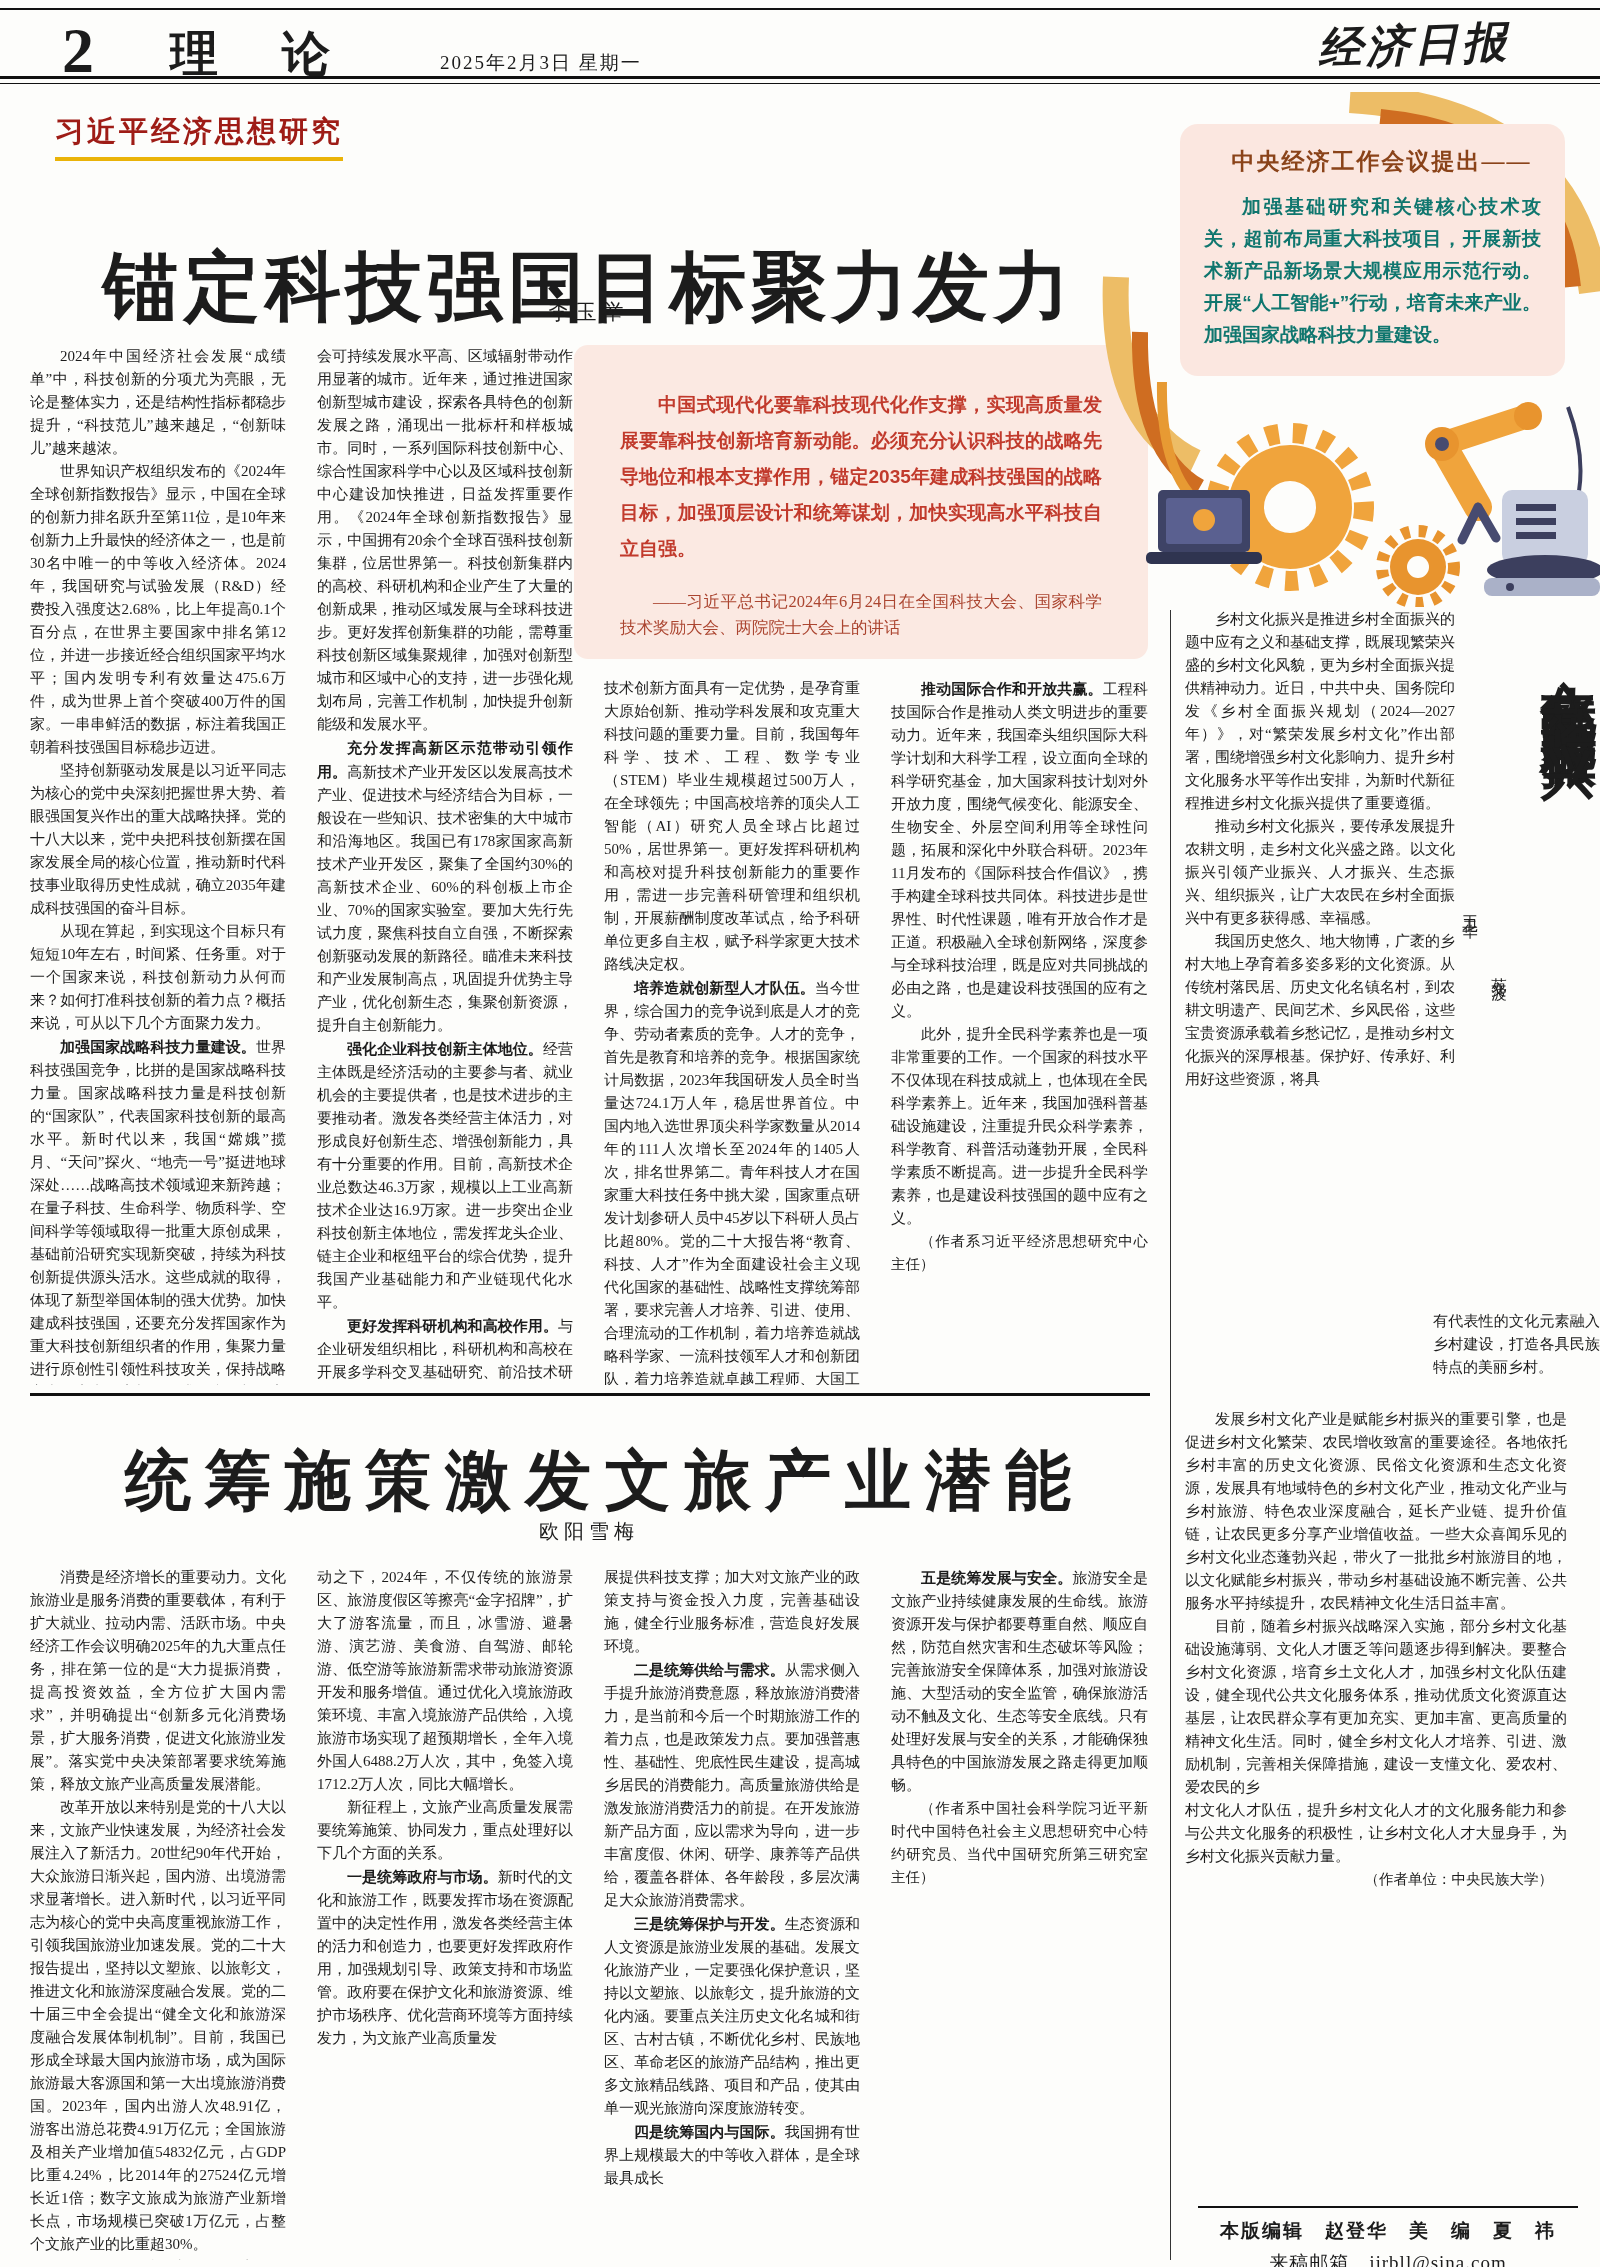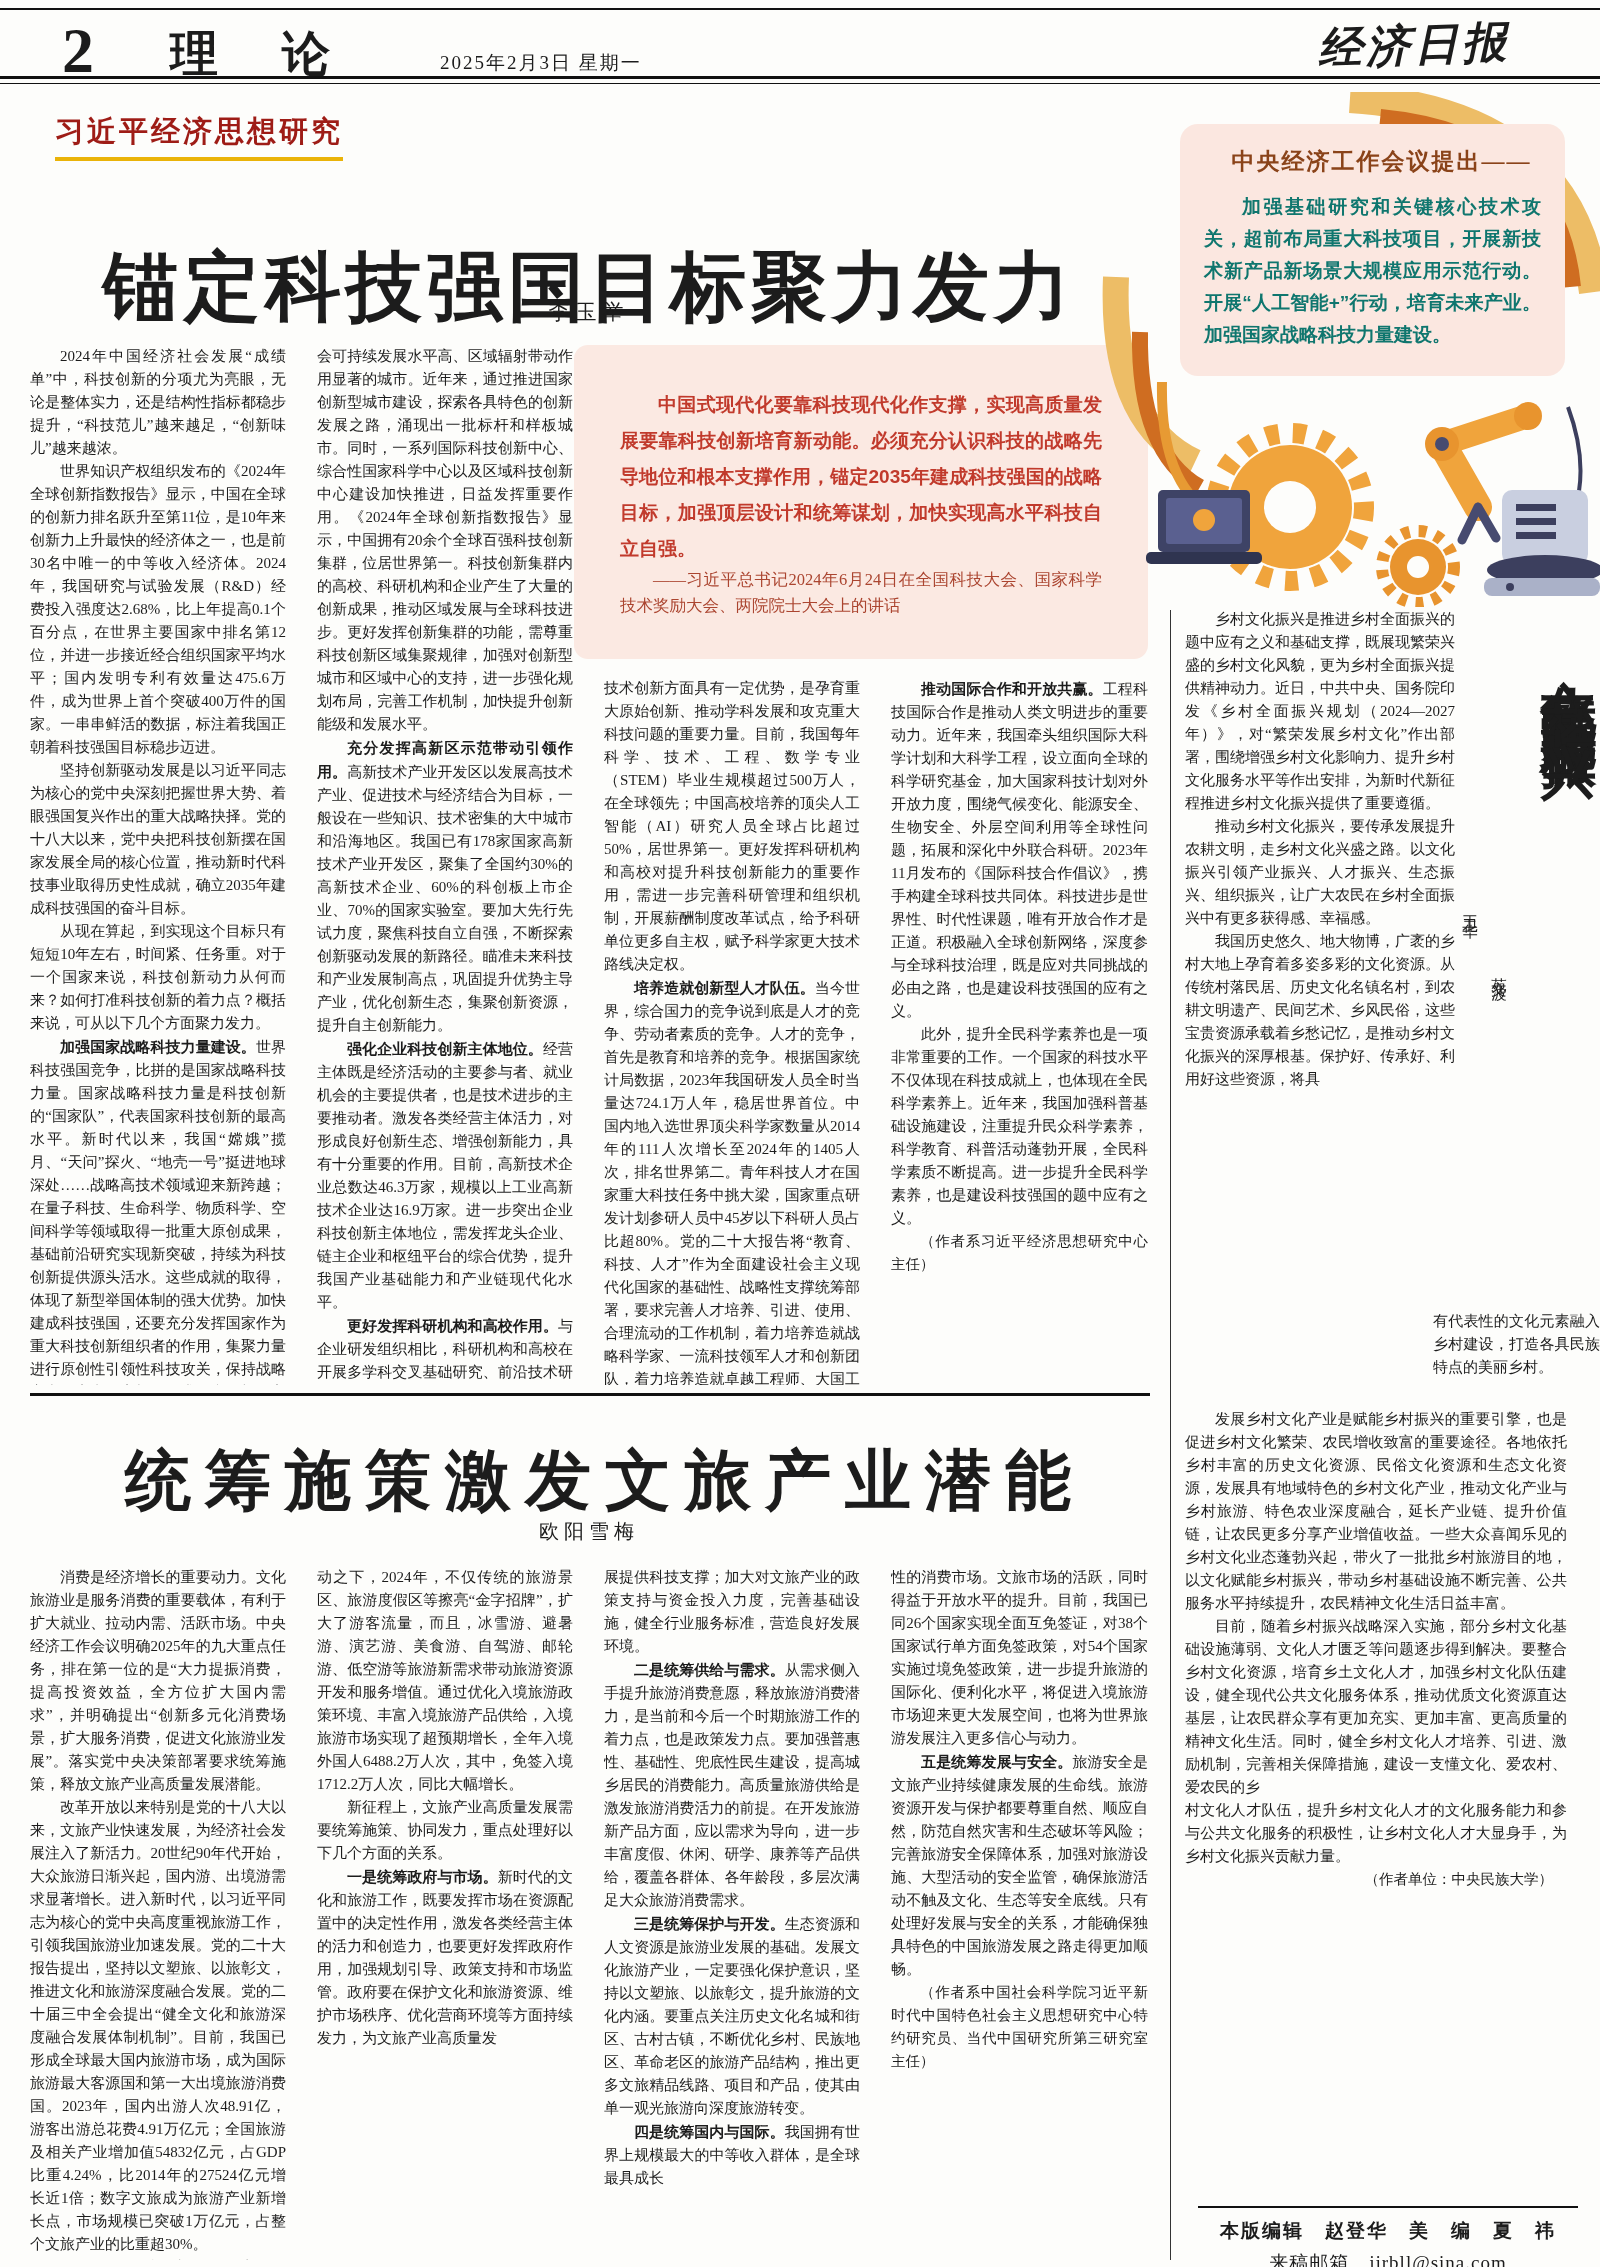--- a/index.html
+++ b/index.html
@@ -33,21 +33,21 @@
   .p{margin:0;text-indent:2em;font-size:15px;line-height:23px;}
   .p b{font-family:"Liberation Sans","DejaVu Sans",sans-serif;font-weight:700;}
   .noind{text-indent:0;}
   .note{font-size:14.5px;}
   
   .quote{position:absolute;left:544px;top:0;width:574px;height:314px;background:#fbe9e2;
          border-radius:14px;padding:12px;box-sizing:border-box;}
   .qtext{margin:30px 34px 0 34px;text-indent:2em;font-size:19px;line-height:36px;
          color:#c13a2c;font-weight:600;text-align:justify;
          font-family:"Liberation Sans","DejaVu Sans",sans-serif;}
-  .qattr{margin:0 34px 0 34px;text-indent:2em;font-size:16.5px;line-height:26px;
+  .qattr{margin:22px 34px 0 34px;text-indent:2em;font-size:16.5px;line-height:26px;
          color:#ab4530;text-align:justify;}
   
   .feature{position:absolute;left:1100px;top:92px;width:500px;height:515px;}
   .fswoosh{position:absolute;left:0;top:0;width:500px;height:515px;}
   .fpanel{position:absolute;left:80px;top:32px;width:385px;height:252px;background:#fbe7e0;
           border-radius:18px;box-sizing:border-box;padding:22px 24px 0 24px;}
   .fhead{font-size:23px;font-weight:700;color:#8a4319;letter-spacing:2px;text-indent:1.2em;}
   .fbody{margin:14px 0 0 0;text-indent:2em;font-size:19px;line-height:32px;color:#0f766e;
          font-weight:600;text-align:justify;
          font-family:Liberation Sans, sans-serif;}
@@ -227,21 +227,20 @@
         <p class="p">新征程上，文旅产业高质量发展需要统筹施策、协同发力，重点处理好以下几个方面的关系。</p>
         <p class="p"><b>一是统筹政府与市场。</b>新时代的文化和旅游工作，既要发挥市场在资源配置中的决定性作用，激发各类经营主体的活力和创造力，也要更好发挥政府作用，加强规划引导、政策支持和市场监管。政府要在保护文化和旅游资源、维护市场秩序、优化营商环境等方面持续发力，为文旅产业高质量发</p>
       </div>
     <div class="col a2-c a2-c3">
         <p class="p noind">展提供科技支撑；加大对文旅产业的政策支持与资金投入力度，完善基础设施，健全行业服务标准，营造良好发展环境。</p>
         <p class="p"><b>二是统筹供给与需求。</b>从需求侧入手提升旅游消费意愿，释放旅游消费潜力，是当前和今后一个时期旅游工作的着力点，也是政策发力点。要加强普惠性、基础性、兜底性民生建设，提高城乡居民的消费能力。高质量旅游供给是激发旅游消费活力的前提。在开发旅游新产品方面，应以需求为导向，进一步丰富度假、休闲、研学、康养等产品供给，覆盖各群体、各年龄段，多层次满足大众旅游消费需求。</p>
         <p class="p"><b>三是统筹保护与开发。</b>生态资源和人文资源是旅游业发展的基础。发展文化旅游产业，一定要强化保护意识，坚持以文塑旅、以旅彰文，提升旅游的文化内涵。要重点关注历史文化名城和街区、古村古镇，不断优化乡村、民族地区、革命老区的旅游产品结构，推出更多文旅精品线路、项目和产品，使其由单一观光旅游向深度旅游转变。</p>
         <p class="p"><b>四是统筹国内与国际。</b>我国拥有世界上规模最大的中等收入群体，是全球最具成长</p>
       </div>
     <div class="col a2-c a2-c4">
-        <p class="p noind">性的消费市场。文旅市场的活跃，同时得益于开放水平的提升。目前，我国已同26个国家实现全面互免签证，对38个国家试行单方面免签政策，对54个国家实施过境免签政策，进一步提升旅游的国际化、便利化水平，将促进入境旅游市场迎来更大发展空间，也将为世界旅游发展注入更多信心与动力。</p>
         <p class="p"><b>五是统筹发展与安全。</b>旅游安全是文旅产业持续健康发展的生命线。旅游资源开发与保护都要尊重自然、顺应自然，防范自然灾害和生态破坏等风险；完善旅游安全保障体系，加强对旅游设施、大型活动的安全监管，确保旅游活动不触及文化、生态等安全底线。只有处理好发展与安全的关系，才能确保独具特色的中国旅游发展之路走得更加顺畅。</p>
         <p class="p note">（作者系中国社会科学院习近平新时代中国特色社会主义思想研究中心特约研究员、当代中国研究所第三研究室主任）</p>
       </div>
   </div>
 
   <div class="editorbox">
     <div class="eb1">本版编辑　赵登华　美　编　夏　祎</div>
     <div class="eb2">来稿邮箱　jjrbll@sina.com</div>
   </div>
 

